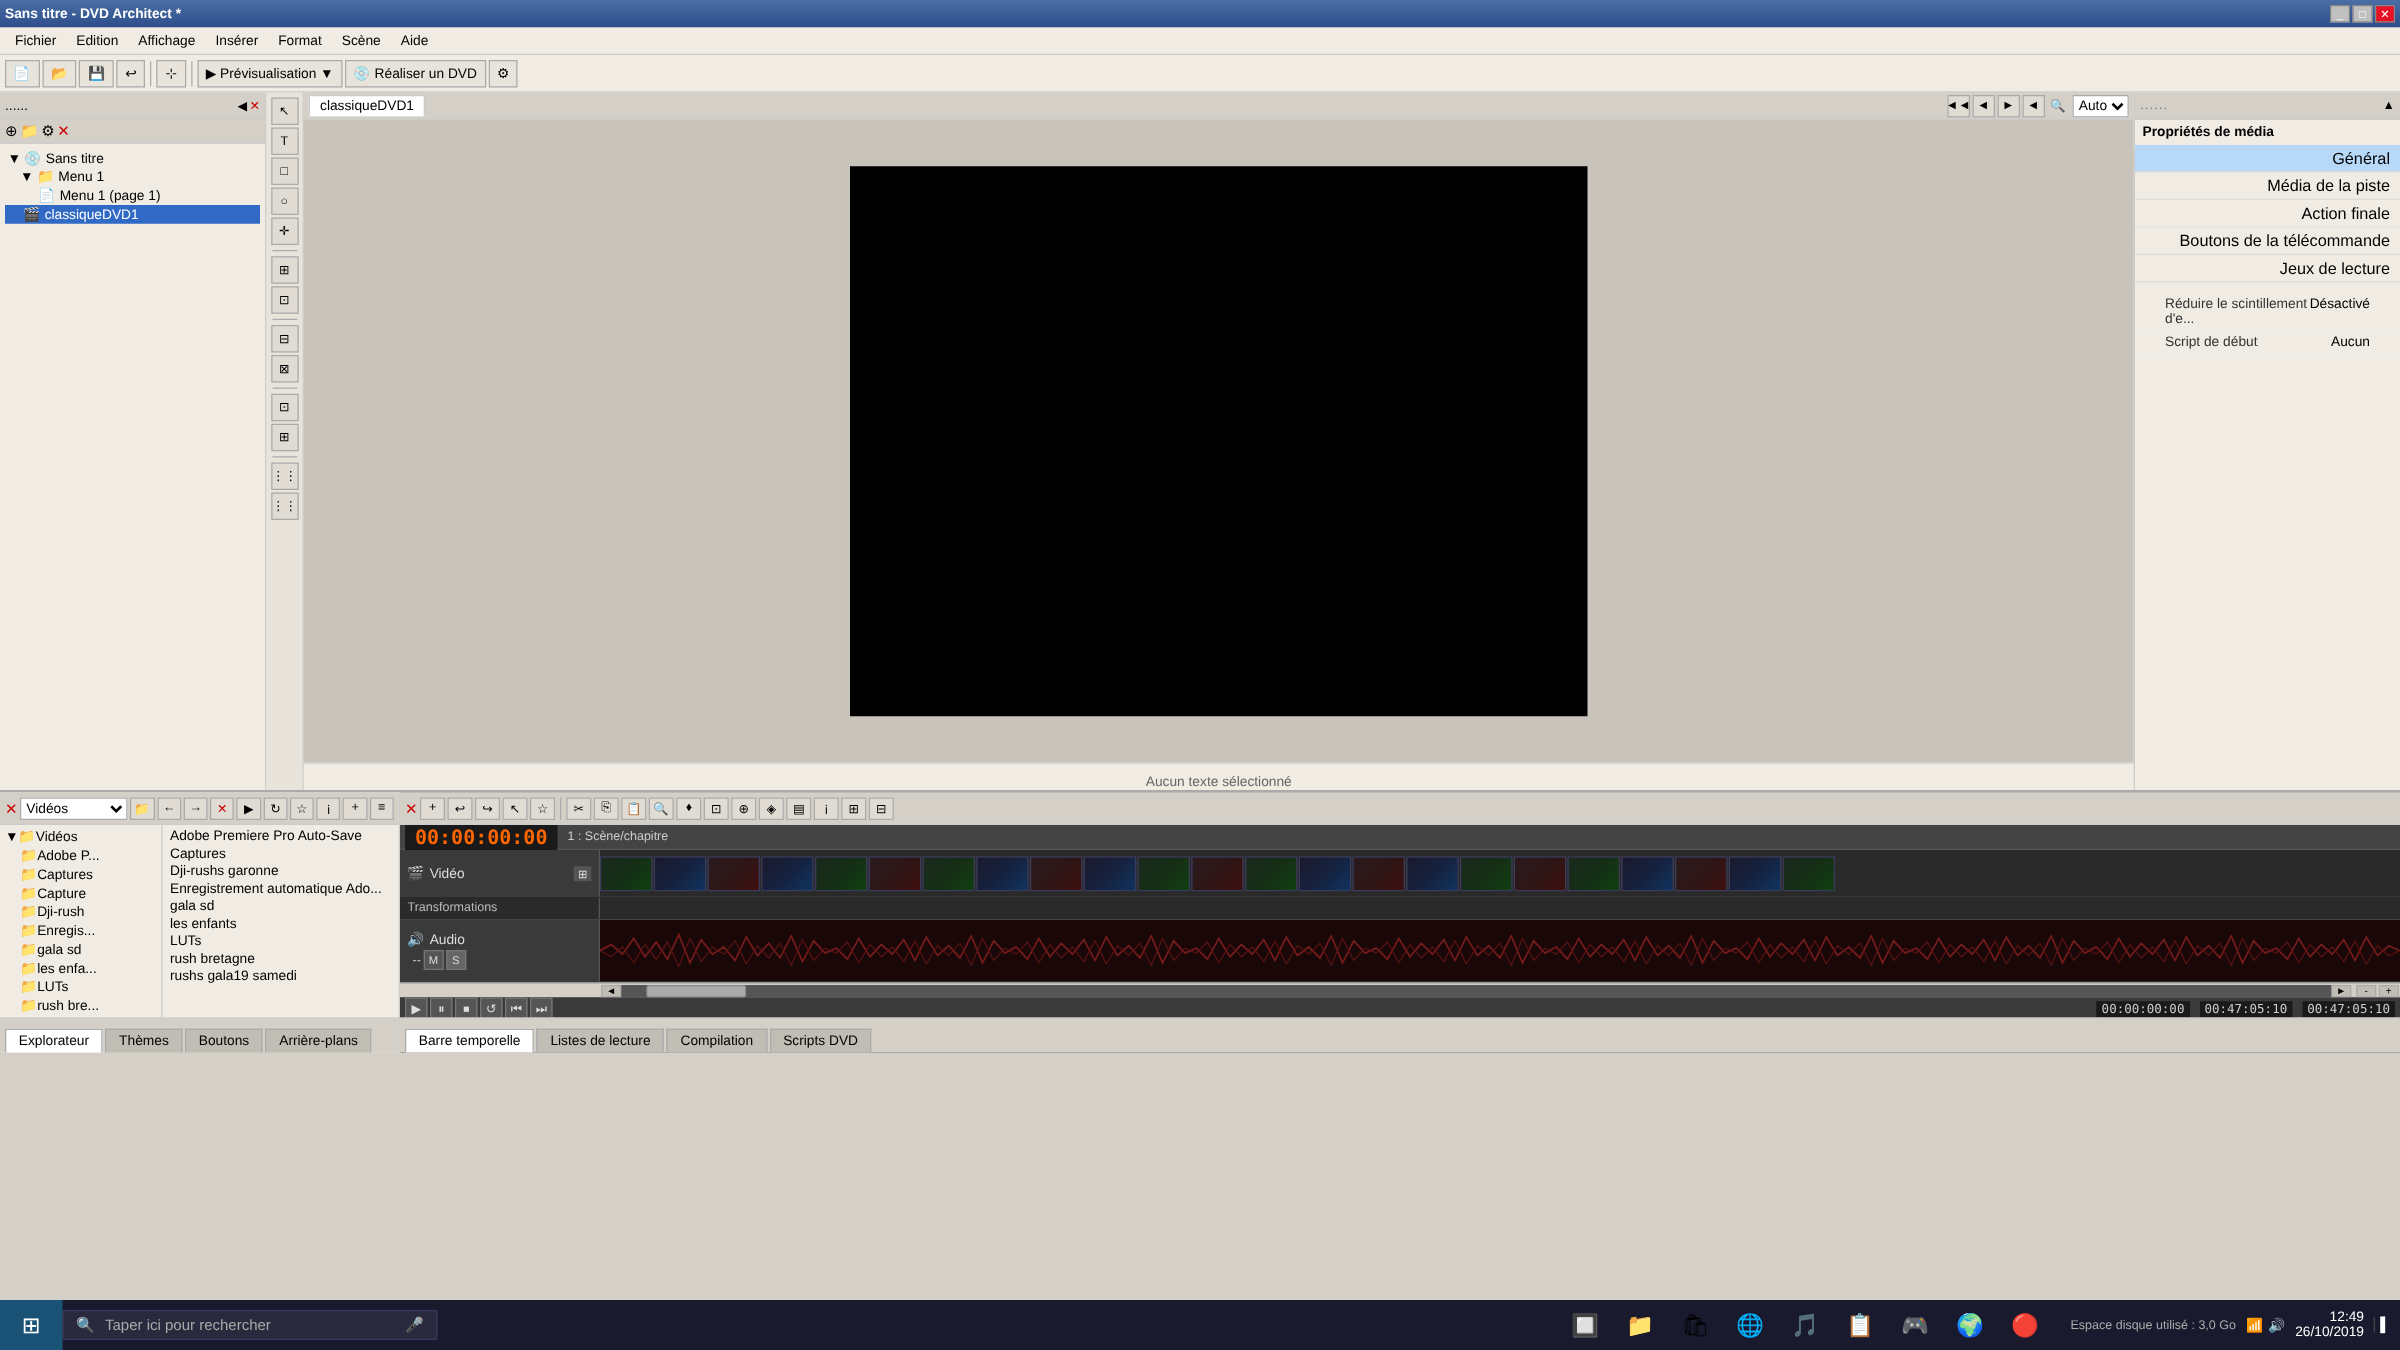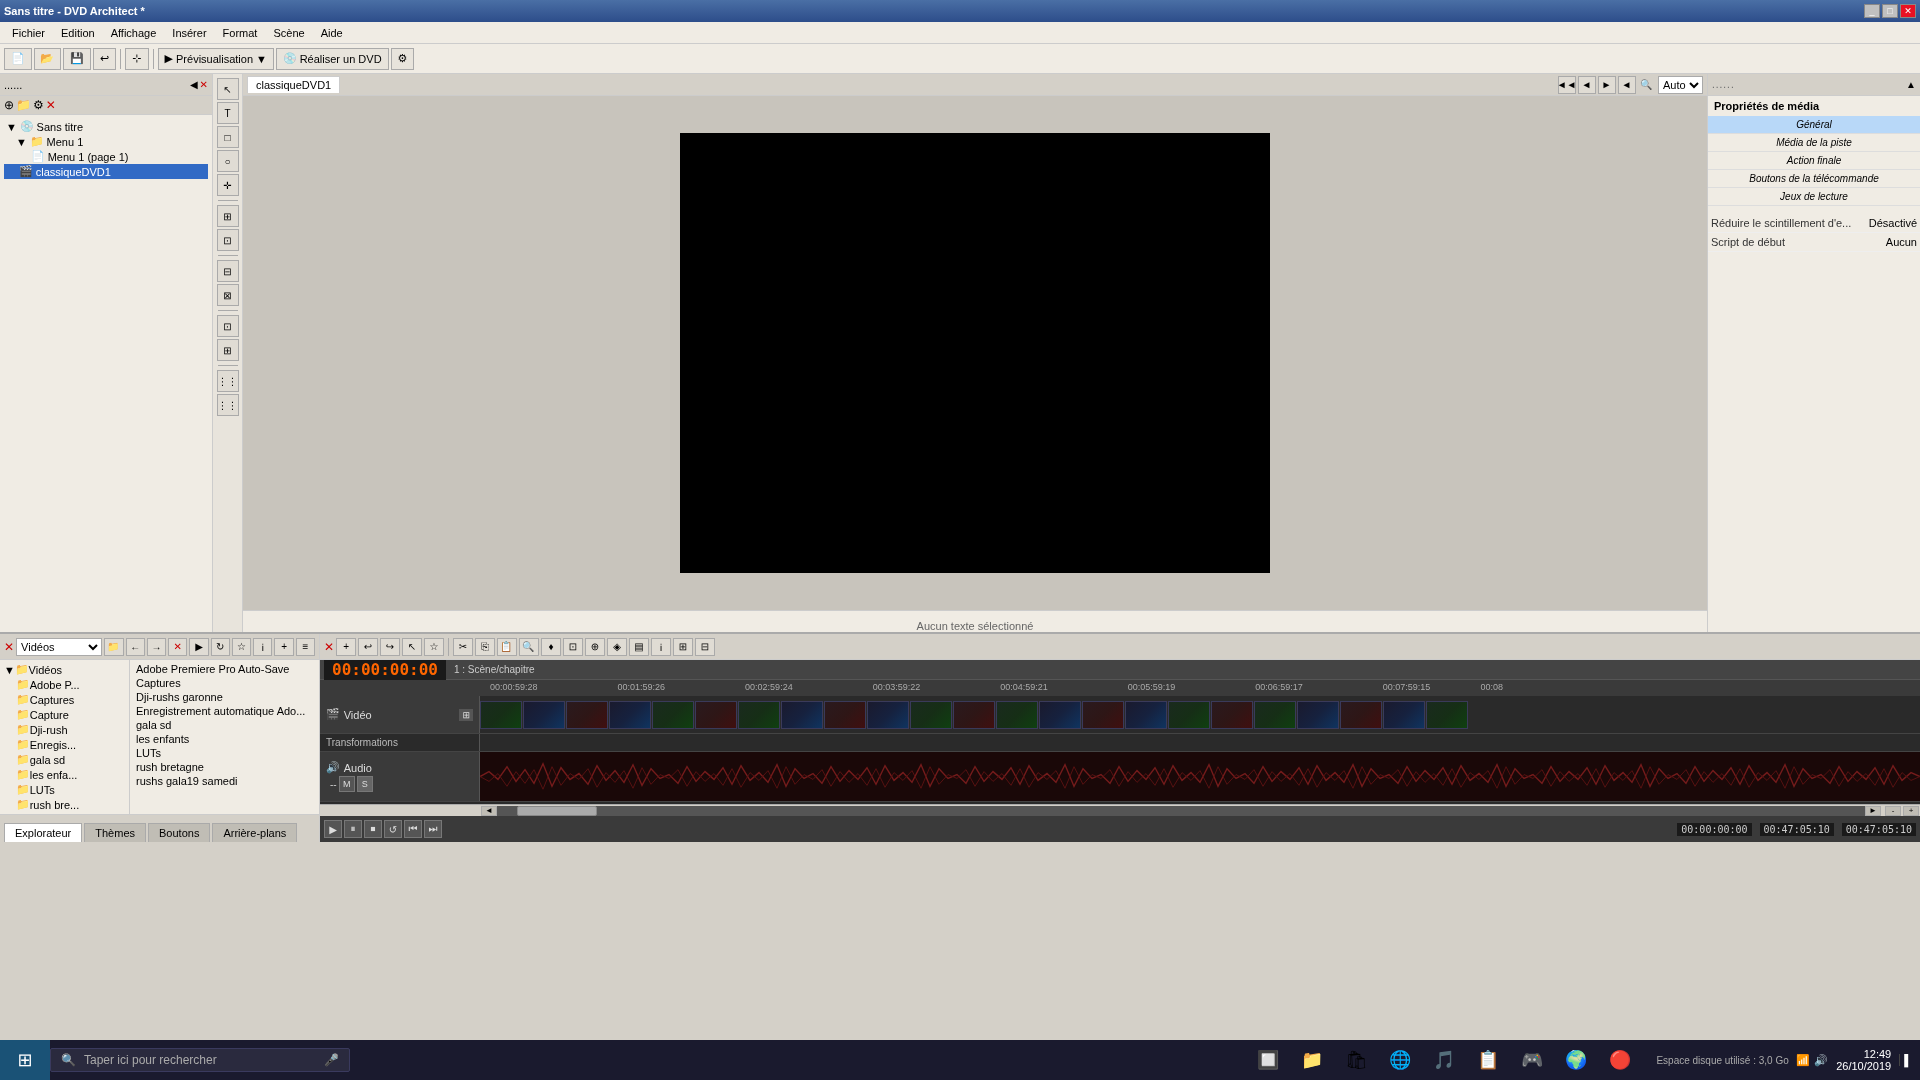--- a/index.html
+++ b/index.html
@@ -42,23 +42,23 @@
     .nav-btn { width: 18px; height: 18px; background: #e0dcd4; border: 1px solid #aaa; cursor: pointer; display: flex; align-items: center; justify-content: center; font-size: 10px; }
     .zoom-select { height: 18px; font-size: 11px; background: white; border: 1px solid #aaa; }
     .preview-canvas { flex: 1; background: #c8c4bc; display: flex; align-items: center; justify-content: center; }
     .black-screen { width: 590px; height: 440px; background: #000; }
     .preview-status { height: 22px; background: #f0ece4; border-top: 1px solid #ccc; display: flex; align-items: flex-end; justify-content: center; color: #666; font-size: 11px; }
 
     
     .right-panel { width: 213px; background: #f0ece4; border-left: 1px solid #ccc; }
     .right-panel-header { height: 22px; background: #d4d0c8; border-bottom: 1px solid #ccc; display: flex; align-items: center; justify-content: space-between; padding: 0 4px; }
     .properties-title { font-size: 11px; font-weight: bold; padding: 4px 6px; }
-    .prop-btn { display: block; width: 100%; padding: 3px 8px; background: #f0ece4; border: none; border-bottom: 1px solid #ddd; cursor: pointer; text-align: center; font-size: 10px; font-style: italic; }
+    .prop-btn { display: block; width: 100%; padding: 3px 8px; background: #f0ece4; border: none; border-bottom: 1px solid #ddd; cursor: pointer; text-align: right; font-size: 13px; }
     .prop-btn.active { background: #b8d8f8; }
-    .prop-row { display: flex; justify-content: space-between; padding: 3px 3px; font-size: 11px; border-bottom: 1px solid #eee; }
+    .prop-row { display: flex; justify-content: space-between; padding: 3px 24px; font-size: 11px; border-bottom: 1px solid #eee; }
     .prop-label { color: #333; }
     .prop-value { color: #000; }
 
     
     .bottom-section { height: 210px; display: flex; flex-direction: column; border-top: 2px solid #aaa; }
 
     
     .file-browser { width: 320px; background: #f0ece4; border-right: 1px solid #ccc; display: flex; flex-direction: column; }
     .file-browser-toolbar { height: 26px; background: #d4d0c8; display: flex; align-items: center; padding: 0 4px; gap: 2px; border-bottom: 1px solid #ccc; }
     .fb-btn { width: 20px; height: 18px; background: #e0dcd4; border: 1px solid #aaa; cursor: pointer; display: flex; align-items: center; justify-content: center; font-size: 10px; }
@@ -535,20 +535,26 @@
           <div class="tl-bottom-btn">⏮</div>
           <div class="tl-bottom-btn">⏭</div>
           <div style="margin-left:auto; display:flex; gap:8px;">
             <span class="tl-timecode">00:00:00:00</span>
             <span class="tl-timecode">00:47:05:10</span>
             <span class="tl-timecode">00:47:05:10</span>
           </div>
         </div>
       </div>
 
+      <div class="bottom-tabs" style="background:#d4d0c8;">
+        <div class="bottom-tab active">Barre temporelle</div>
+        <div class="bottom-tab">Listes de lecture</div>
+        <div class="bottom-tab">Compilation</div>
+        <div class="bottom-tab">Scripts DVD</div>
+      </div>
     </div>
 
   </div>
 </div>
 
 <div class="taskbar">
   <div class="start-btn">
     <span style="color:white; font-size:18px;">⊞</span>
   </div>
   <div class="taskbar-search">

